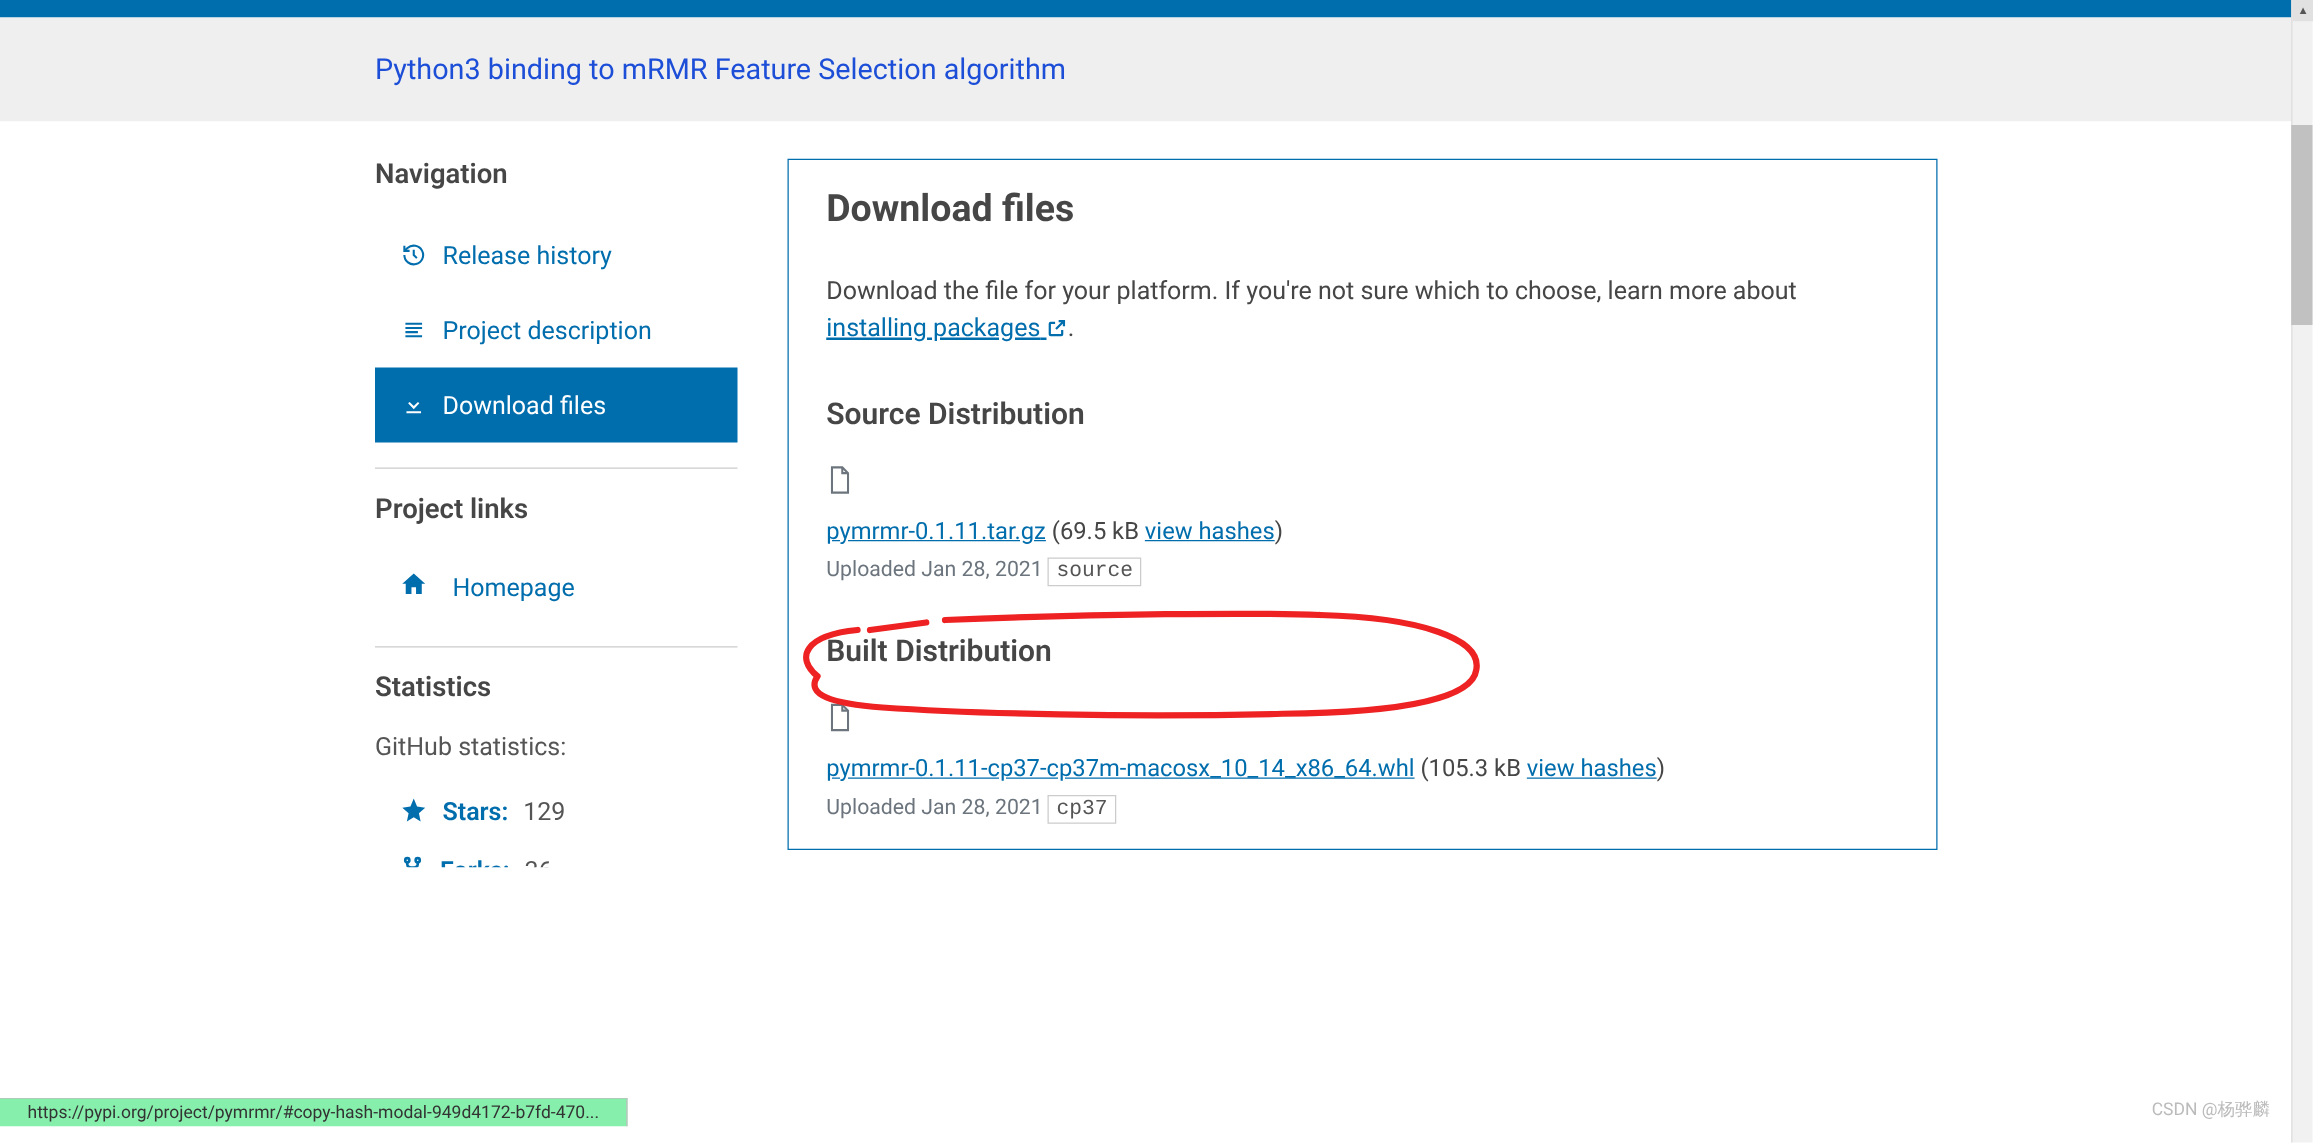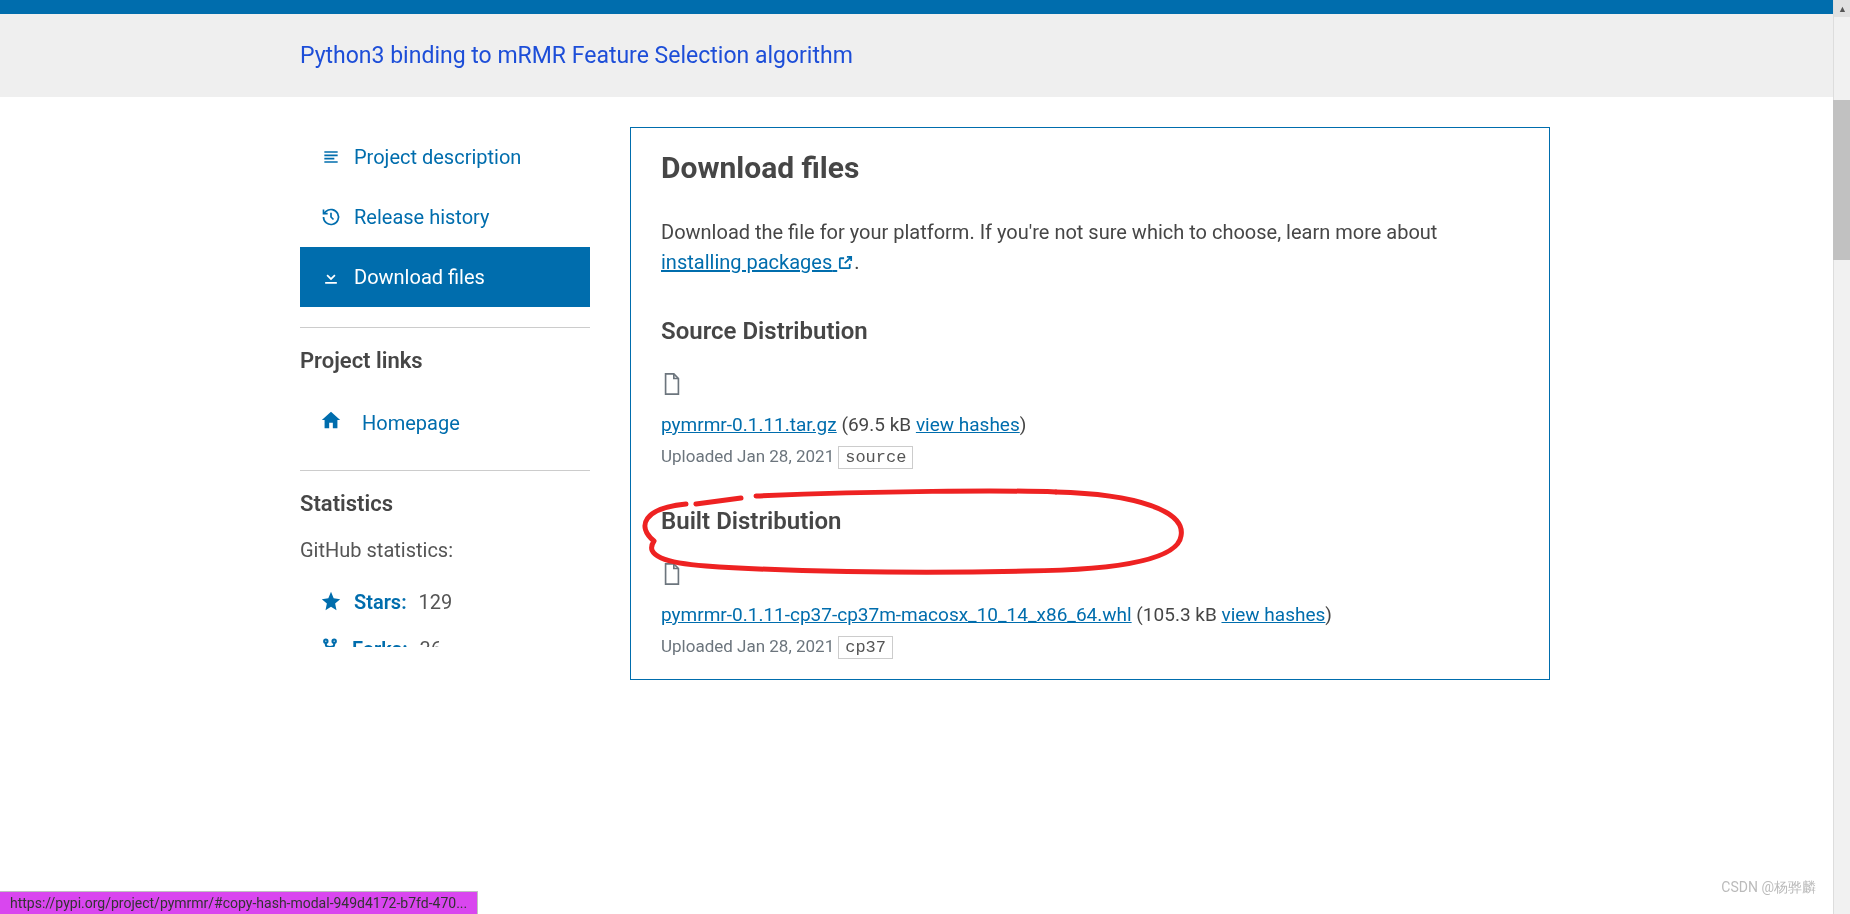--- a/index.html
+++ b/index.html
@@ -154,26 +154,26 @@
       font-size: 17px;
       color: #555;
     }
     .annotation-overlay {
       position: absolute;
       pointer-events: none;
       z-index: 5;
     }
     .status-bar {
       position: fixed;
-      bottom: 0;
+      bottom: 13px;
       left: 0;
-      background: #d946ef;
+      background: #86efac;
       border-top: 1px solid #c0c0c0;
       border-right: 1px solid #c0c0c0;
-      padding: 3px 10px;
+      padding: 3px 22px;
       font-size: 14px;
       color: #333;
     }
     .watermark {
       position: fixed;
       bottom: 17px;
       right: 34px;
       color: #bbb;
       font-size: 14px;
     }
@@ -212,38 +212,39 @@
 <div class="top-bar"></div>
 
 <div class="summary-bar">
   <div class="container">
     <div class="summary-text">Python3 binding to mRMR Feature Selection algorithm</div>
   </div>
 </div>
 
 <div class="container main-layout">
   <aside class="sidebar">
+    <h3>Navigation</h3>
     <ul class="nav-list">
-      <li class="nav-item">
-        <span class="icon">
-          <svg viewBox="0 0 24 24" width="20" height="20" fill="currentColor">
-              <path d="M4 5h16v2H4zm0 4h16v2H4zm0 4h12v2H4zm0 4h16v2H4z"></path>
-            </svg>
-        </span>
-        <span>Project description</span>
-      </li>
       <li class="nav-item">
         <span class="icon">
           <svg viewBox="0 0 24 24" width="20" height="20" fill="none" stroke="currentColor" stroke-width="2">
               <path d="M3 12a9 9 0 1 0 3-6.7L3 8"></path>
               <polyline points="3 3 3 8 8 8"></polyline>
               <polyline points="12 7 12 12 15 15"></polyline>
             </svg>
         </span>
         <span>Release history</span>
+      </li>
+      <li class="nav-item">
+        <span class="icon">
+          <svg viewBox="0 0 24 24" width="20" height="20" fill="currentColor">
+              <path d="M4 5h16v2H4zm0 4h16v2H4zm0 4h12v2H4zm0 4h16v2H4z"></path>
+            </svg>
+        </span>
+        <span>Project description</span>
       </li>
       <li class="nav-item active">
         <span class="icon">
           <svg viewBox="0 0 24 24" width="20" height="20" fill="currentColor">
               <path d="M12 3v10l-4-4-1.4 1.4L12 16l5.4-5.6L16 9l-4 4V3h0zM5 18h14v2H5z"></path>
             </svg>
         </span>
         <span>Download files</span>
       </li>
     </ul>

